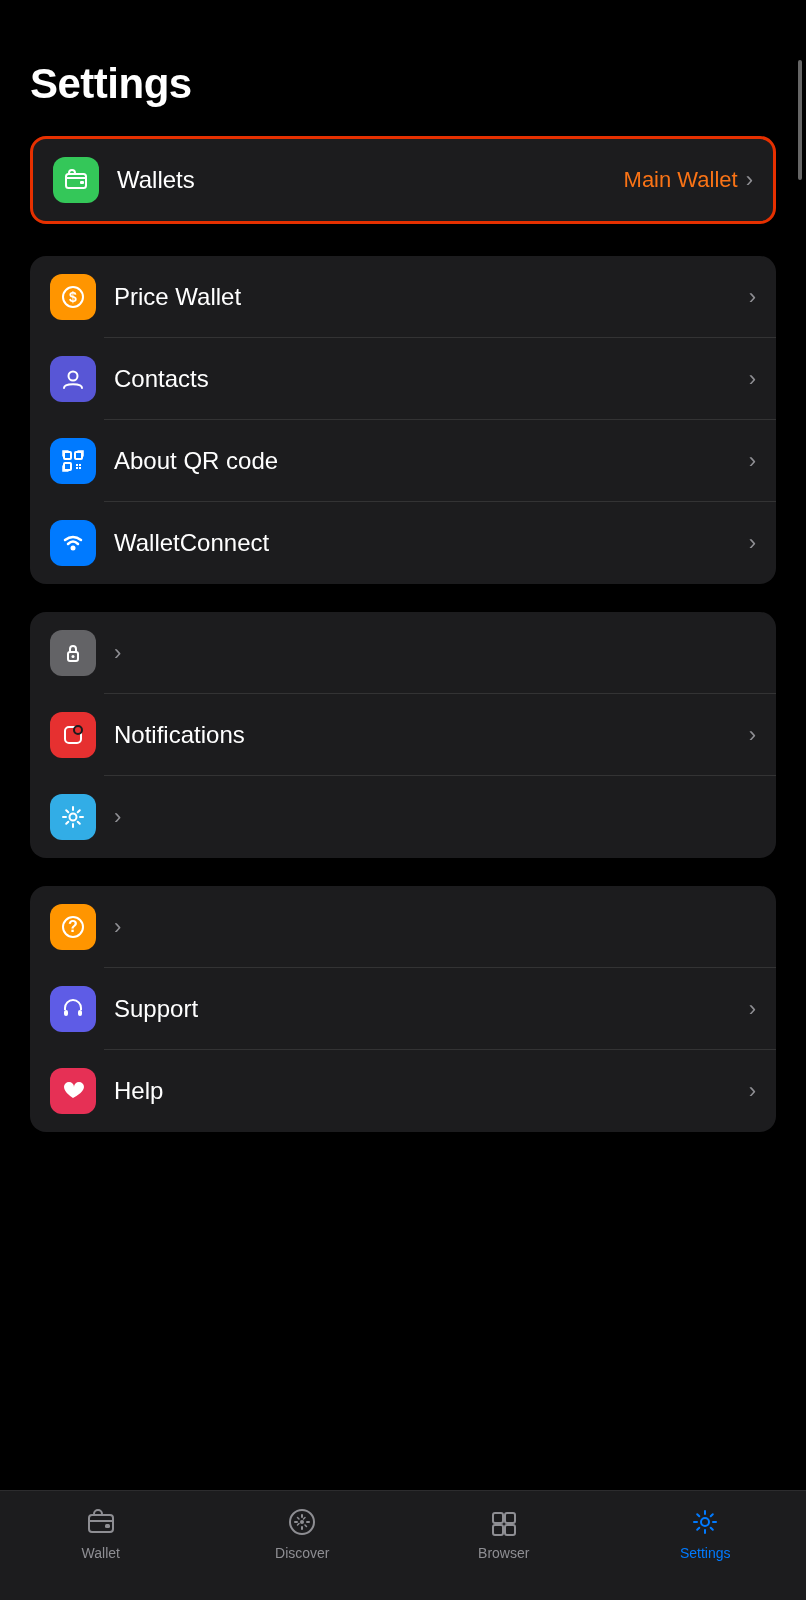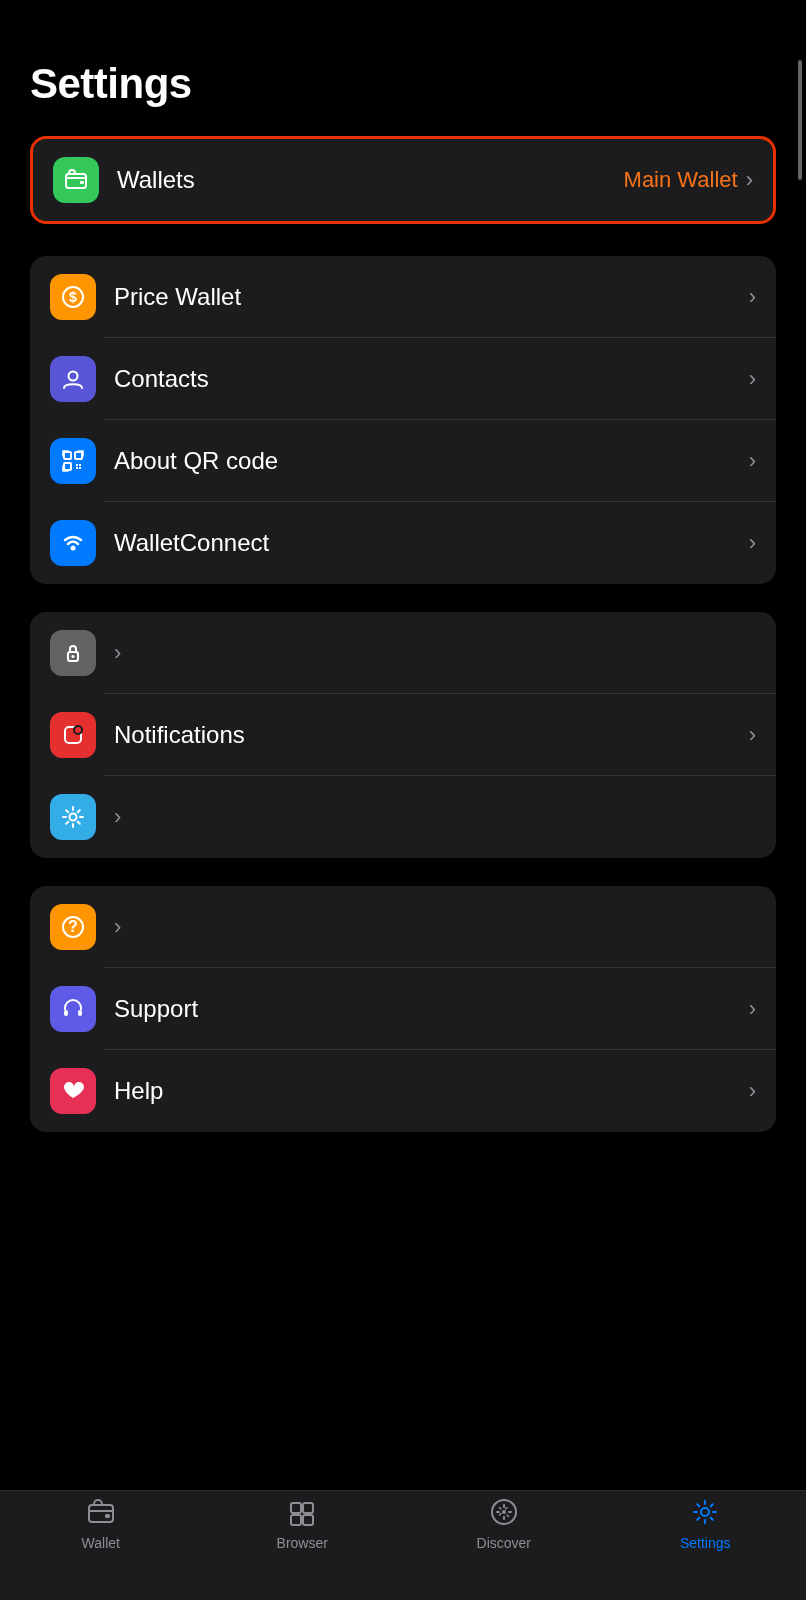--- a/index.html
+++ b/index.html
@@ -105,21 +105,21 @@
     .tab-bar {
       position: fixed;
       bottom: 0;
       left: 0;
       width: 806px;
       height: 110px;
       background: #1c1c1e;
       border-top: 1px solid #2c2c2e;
       display: flex;
       align-items: flex-start;
-      padding-top: 4px;
+      padding-top: 14px;
     }
 
     .tab-item {
       flex: 1;
       display: flex;
       flex-direction: column;
       align-items: center;
       gap: 6px;
       cursor: pointer;
     }
@@ -322,39 +322,39 @@
         <path d="M8 8V7a4 4 0 018 0v1" stroke="#8e8e93" stroke-width="2" fill="none"></path>
         <rect x="19" y="17" width="5" height="4" rx="1.5" fill="#8e8e93"></rect>
       </svg>
     </div>
     <span class="tab-label">Wallet</span>
   </div>
 
   <div class="tab-item">
     <div class="tab-icon">
       <svg width="30" height="30" viewBox="0 0 30 30" fill="none">
+        <circle cx="15" cy="15" r="12" stroke="#8e8e93" stroke-width="2" fill="none"></circle>
+        <circle cx="15" cy="15" r="2" fill="#8e8e93"></circle>
+        <path d="M15 8v2M15 20v2M8 15h2M20 15h2" stroke="#8e8e93" stroke-width="2" stroke-linecap="round"></path>
+        <path d="M10.5 10.5l1.5 1.5M18 18l1.5 1.5M18 10.5l-1.5 1.5M10.5 18l1.5-1.5" stroke="#8e8e93" stroke-width="1.5" stroke-linecap="round"></path>
+      </svg>
+    </div>
+    <span class="tab-label">Discover</span>
+  </div>
+
+  <div class="tab-item">
+    <div class="tab-icon">
+      <svg width="30" height="30" viewBox="0 0 30 30" fill="none">
         <rect x="4" y="6" width="10" height="10" rx="2" stroke="#8e8e93" stroke-width="2" fill="none"></rect>
         <rect x="16" y="6" width="10" height="10" rx="2" stroke="#8e8e93" stroke-width="2" fill="none"></rect>
         <rect x="4" y="18" width="10" height="10" rx="2" stroke="#8e8e93" stroke-width="2" fill="none"></rect>
         <rect x="16" y="18" width="10" height="10" rx="2" stroke="#8e8e93" stroke-width="2" fill="none"></rect>
       </svg>
     </div>
     <span class="tab-label">Browser</span>
-  </div>
-
-  <div class="tab-item">
-    <div class="tab-icon">
-      <svg width="30" height="30" viewBox="0 0 30 30" fill="none">
-        <circle cx="15" cy="15" r="12" stroke="#8e8e93" stroke-width="2" fill="none"></circle>
-        <circle cx="15" cy="15" r="2" fill="#8e8e93"></circle>
-        <path d="M15 8v2M15 20v2M8 15h2M20 15h2" stroke="#8e8e93" stroke-width="2" stroke-linecap="round"></path>
-        <path d="M10.5 10.5l1.5 1.5M18 18l1.5 1.5M18 10.5l-1.5 1.5M10.5 18l1.5-1.5" stroke="#8e8e93" stroke-width="1.5" stroke-linecap="round"></path>
-      </svg>
-    </div>
-    <span class="tab-label">Discover</span>
   </div>
 
   <div class="tab-item">
     <div class="tab-icon">
       <svg width="30" height="30" viewBox="0 0 30 30" fill="none">
         <circle cx="15" cy="15" r="4" stroke="#007aff" stroke-width="2" fill="none"></circle>
         <path d="M15 4v3M15 23v3M4 15h3M23 15h3M7.2 7.2l2.1 2.1M20.7 20.7l2.1 2.1M7.2 22.8l2.1-2.1M20.7 9.3l2.1-2.1" stroke="#007aff" stroke-width="2" stroke-linecap="round"></path>
       </svg>
     </div>
     <span class="tab-label active">Settings</span>

